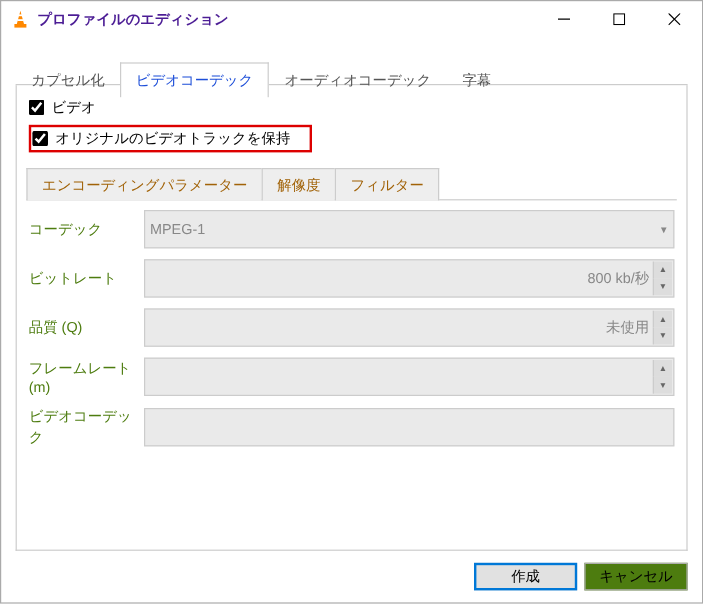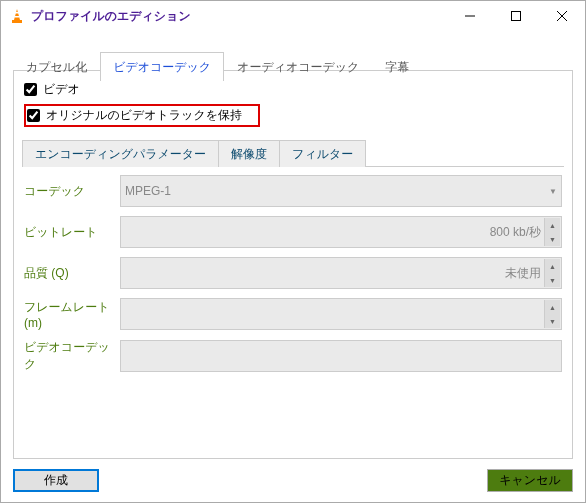--- a/index.html
+++ b/index.html
@@ -14,32 +14,32 @@
 .name-label { margin-right: 6px; white-space: nowrap; }
 .name-input { flex: 1; height: 23px; border: 1px solid #7a7a7a; padding: 0 4px; }
 .tabs-main { display: flex; border-bottom: 1px solid #ccc; }
 .tab-main { padding: 6px 12px 5px 12px; border: 1px solid transparent; border-bottom: none; position: relative; top: 11px; color: #555; }
 .tab-main.active { background: #fff; border-color: #ccc; color: #1d4ed8; }
 .panel { border: 1px solid #ccc; border-top: none; padding: 10px 8px 8px 8px; flex: 1; display: flex; flex-direction: column; }
 .chk-row { display: flex; align-items: center; margin-bottom: 6px; padding-left: 2px; }
 .chk { width: 13px; height: 13px; margin-right: 6px; accent-color: #000; }
 .highlight { border: 2px solid #d00; padding: 1px 16px 1px 1px; display: inline-flex; align-items: center; }
 .subtabs { display: flex; border-bottom: 1px solid #ccc; margin-top: 6px; }
-.subtab { padding: 5px 12px 4px 12px; background: #eee; border: 1px solid #ccc; border-bottom: none; border-right: none; color: #0c4a6e; position: relative; top: 1px; }
+.subtab { padding: 5px 12px 4px 12px; background: #eee; border: 1px solid #ccc; border-bottom: none; border-right: none; color: #a16207; position: relative; top: 1px; }
 .subtab:last-child { border-right: 1px solid #ccc; }
 .form-area { padding: 8px 2px; flex: 1; }
 .form-row { display: flex; align-items: center; margin-bottom: 9px; min-height: 22px; }
 .form-label { width: 96px; color: #4d7c0f; }
 .select-dis, .spin-dis, .text-dis { flex: 1; height: 32px; border: 1px solid #ccc; background: #eaeaea; color: #888; display: flex; align-items: center; padding: 0 4px; }
 .select-dis { justify-content: space-between; }
 .spin-dis { justify-content: flex-end; position: relative; padding-right: 20px; }
 .spin-arrows { position: absolute; right: 1px; top: 1px; bottom: 1px; width: 16px; display: flex; flex-direction: column; }
 .spin-arrows span { flex: 1; display: flex; align-items: center; justify-content: center; background: #ddd; font-size: 7px; color: #666; border-left: 1px solid #ccc; }
 .dd-arrow { font-size: 8px; color: #888; }
-.footer { padding: 10px 12px; display: flex; justify-content: space-between; gap: 6px; border-top: 0; }
+.footer { padding: 10px 12px; display: flex; justify-content: flex-end; gap: 6px; border-top: 0; }
 .btn { min-width: 86px; height: 23px; border: 1px solid #adadad; background: #4d7c0f; display: flex; align-items: center; justify-content: center; }
 .btn.primary { border: 2px solid #0078d7; background: #e1e1e1; }
 </style>
 </head>
 <body>
 
 <div class="titlebar">
   <svg class="titlebar-icon" viewBox="0 0 16 16">
       <polygon points="8,1 11,12 5,12" fill="#ff8800"></polygon>
       <rect x="3" y="12" width="10" height="3" fill="#ff8800"></rect>

